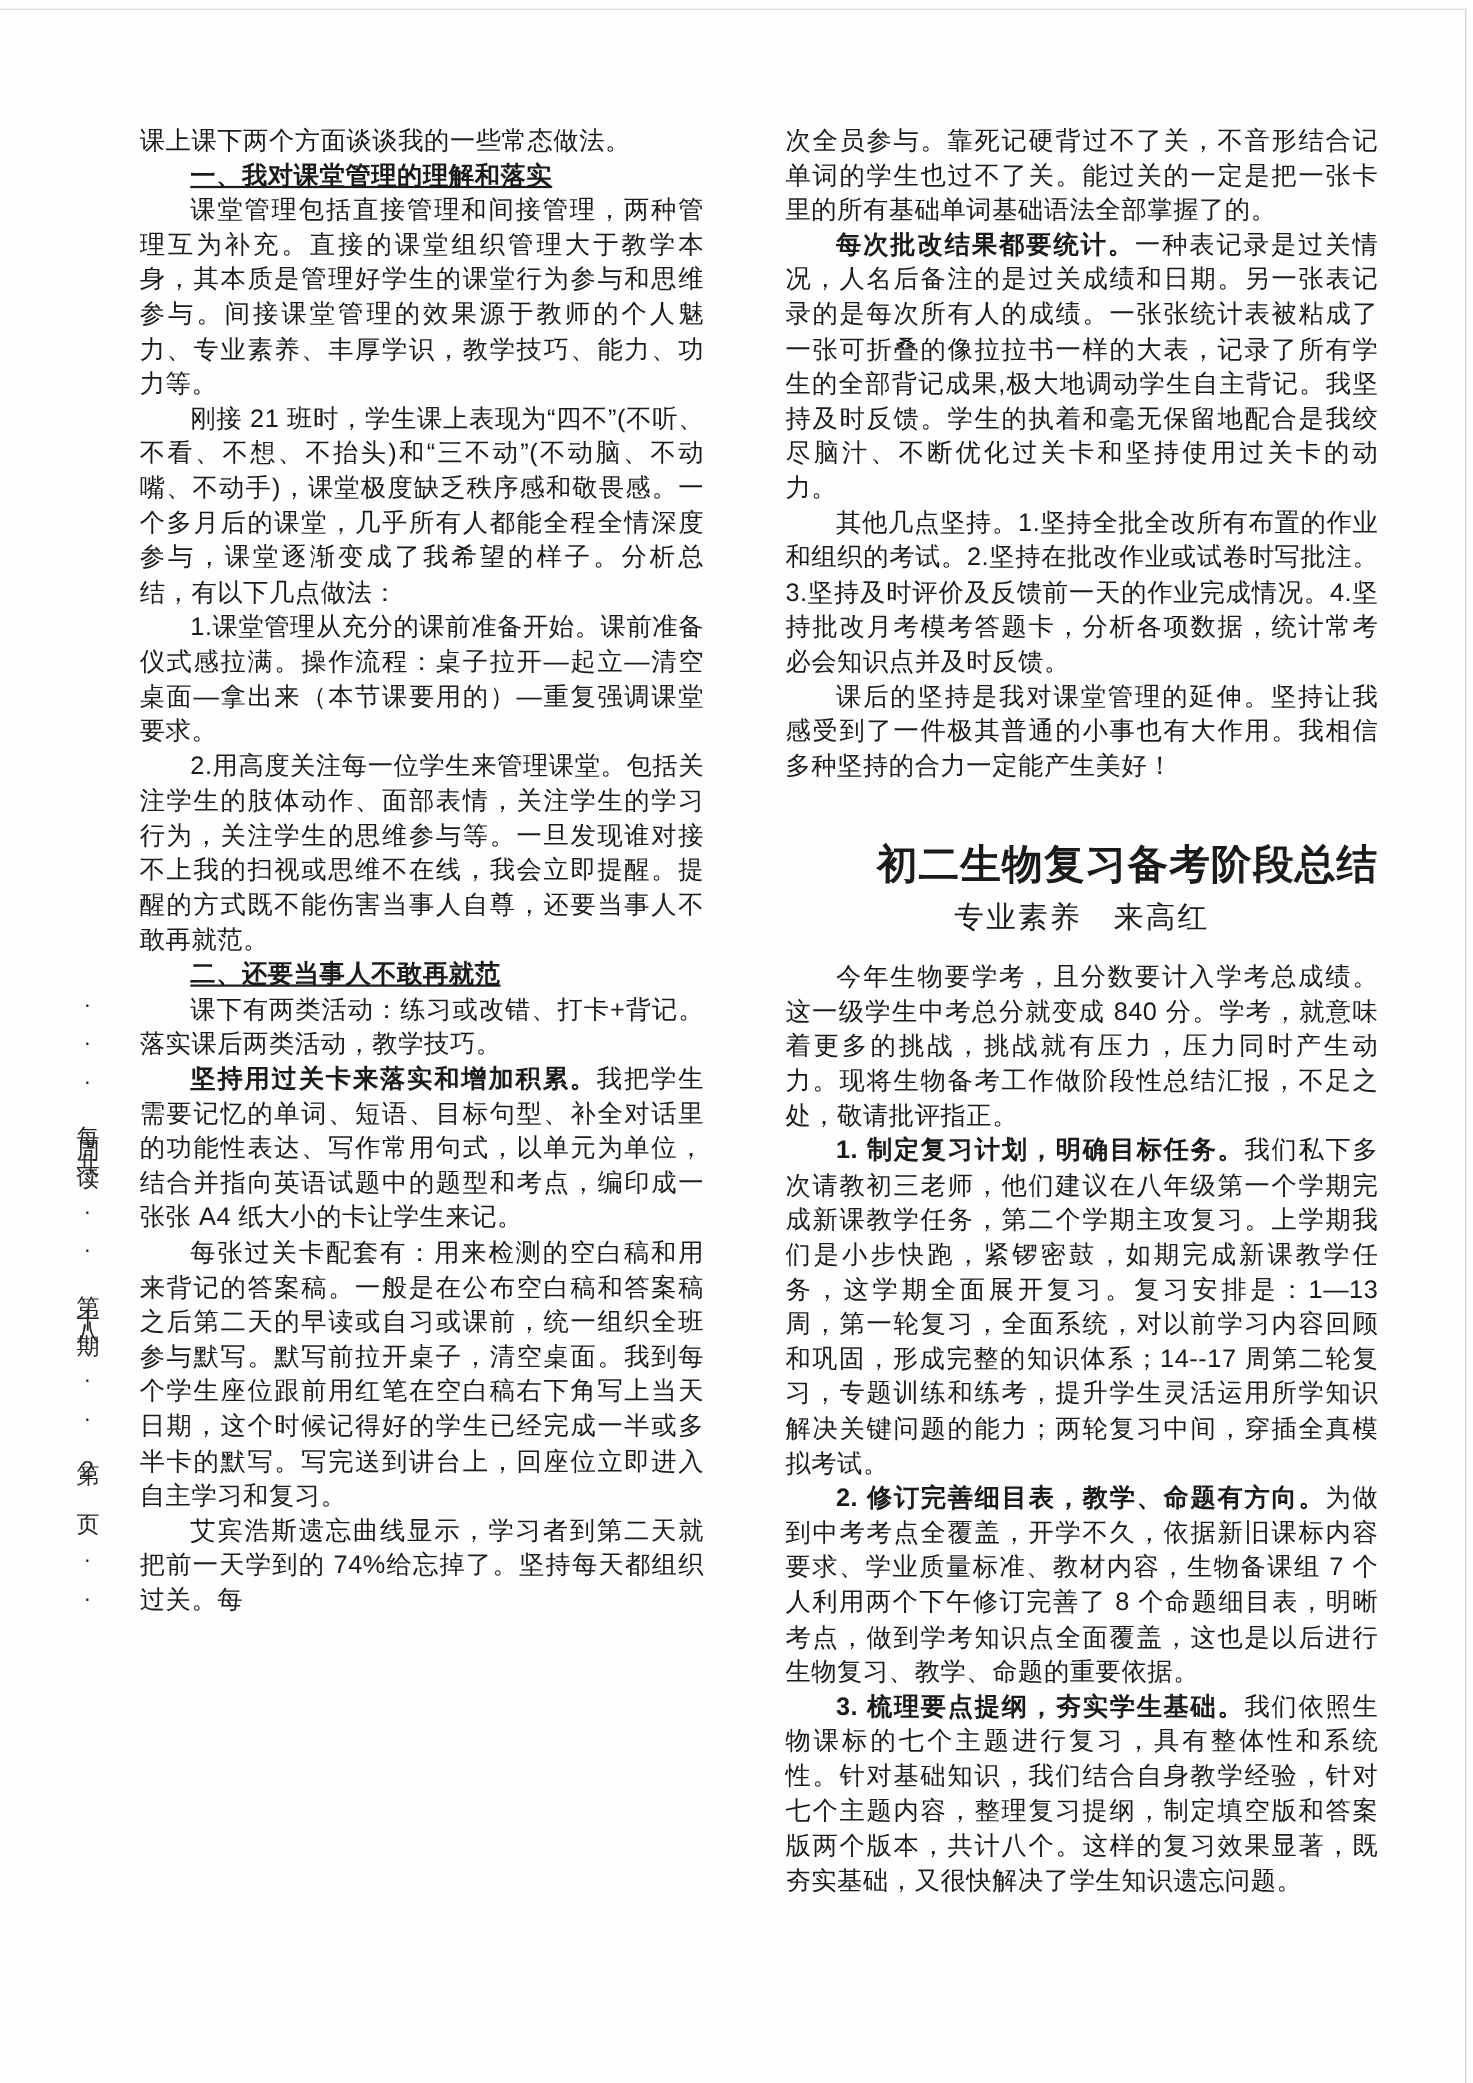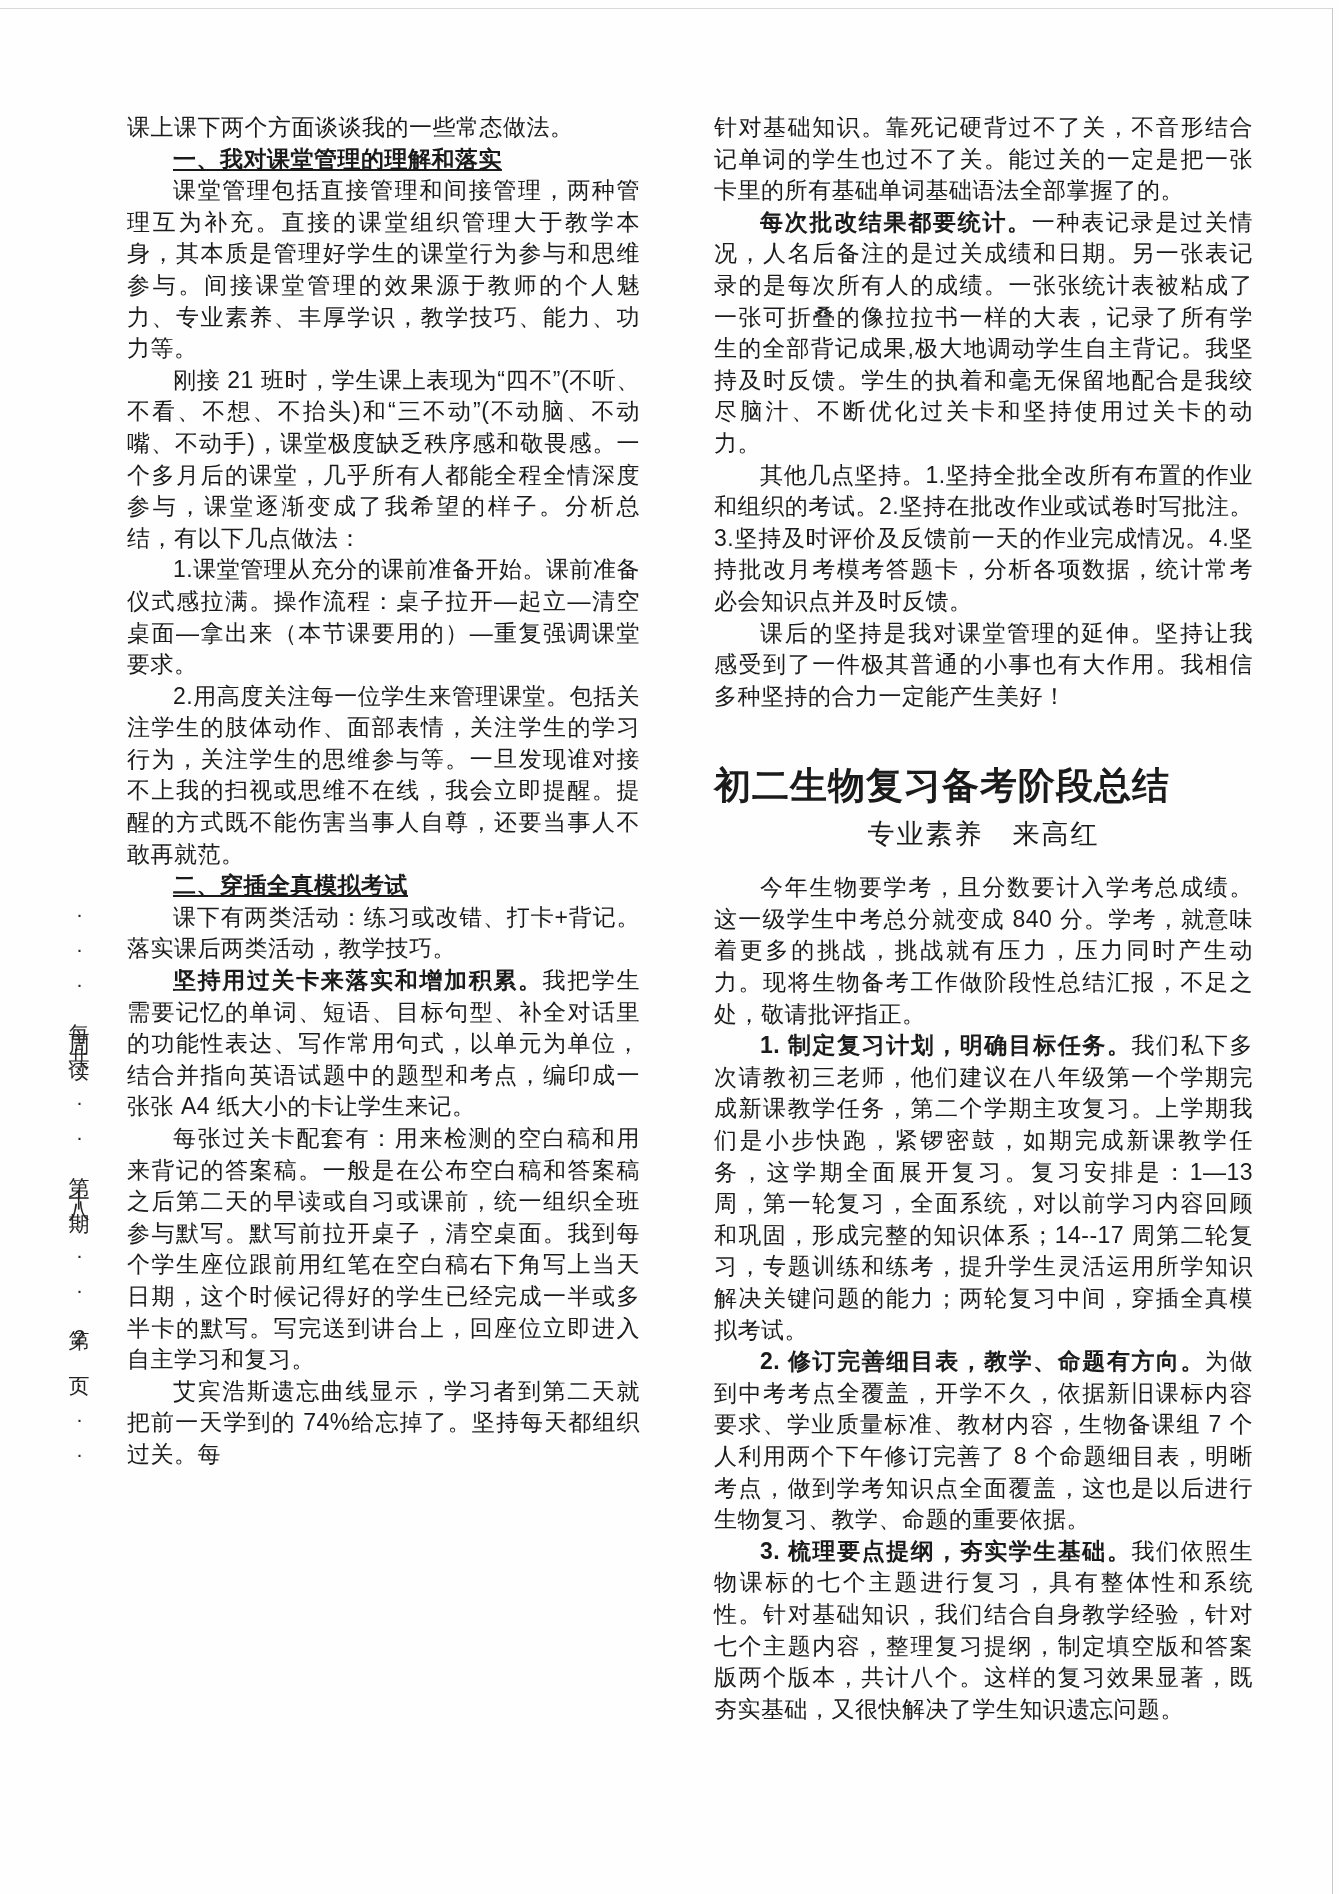--- a/index.html
+++ b/index.html
@@ -14,21 +14,21 @@
     text-align:justify;text-justify:inter-character;
     letter-spacing:0.5px;
   }
   #left-col{left:127px;width:513px;}
   #right-col{left:714px;width:539px;}
   .para{margin:0;text-indent:2em;}
   .para.noindent{text-indent:0;}
   .para.heading{font-weight:bold;text-decoration:underline;}
   .lead{font-weight:bold;margin-top:48px;}
   .a2-title{
-    font-size:37px;font-weight:bold;text-align:left;text-indent:0;
+    font-size:37px;font-weight:bold;text-align:right;text-indent:0;
     margin:52px 0 10px 0;letter-spacing:1px;line-height:44px;
   }
   .a2-byline{
     font-size:27px;text-align:center;text-indent:0;
     margin:0 0 22px 0;letter-spacing:2px;line-height:32px;
   }
   .sidebar{
     position:absolute;left:64px;top:902px;
     writing-mode:vertical-rl;text-orientation:upright;
     font-size:21px;letter-spacing:12px;color:#242424;line-height:30px;
@@ -45,30 +45,30 @@
 
 <div class="sidebar">···每周共读···第十八期···第2页···</div>
 
 <div class="col" id="left-col">
     <p class="para noindent"><span>课上课下两个方面谈谈我的一些常态做法。</span></p>
     <p class="para heading"><span>一、我对课堂管理的理解和落实</span></p>
     <p class="para body"><span>课堂管理包括直接管理和间接管理，两种管理互为补充。直接的课堂组织管理大于教学本身，其本质是管理好学生的课堂行为参与和思维参与。间接课堂管理的效果源于教师的个人魅力、专业素养、丰厚学识，教学技巧、能力、功力等。</span></p>
     <p class="para body"><span>刚接 21 班时，学生课上表现为“四不”(不听、不看、不想、不抬头)和“三不动”(不动脑、不动嘴、不动手)，课堂极度缺乏秩序感和敬畏感。一个多月后的课堂，几乎所有人都能全程全情深度参与，课堂逐渐变成了我希望的样子。分析总结，有以下几点做法：</span></p>
     <p class="para body"><span>1.课堂管理从充分的课前准备开始。课前准备仪式感拉满。操作流程：桌子拉开—起立—清空桌面—拿出来（本节课要用的）—重复强调课堂要求。</span></p>
     <p class="para body"><span>2.用高度关注每一位学生来管理课堂。包括关注学生的肢体动作、面部表情，关注学生的学习行为，关注学生的思维参与等。一旦发现谁对接不上我的扫视或思维不在线，我会立即提醒。提醒的方式既不能伤害当事人自尊，还要当事人不敢再就范。</span></p>
-    <p class="para heading"><span>二、穿插全真模拟考试</span></p>
+    <p class="para heading"><span>二、还要当事人不敢再就范</span></p>
     <p class="para body"><span>课下有两类活动：练习或改错、打卡+背记。落实课后两类活动，教学技巧。</span></p>
     <p class="para body"><b class="lead">坚持用过关卡来落实和增加积累。</b><span>我把学生需要记忆的单词、短语、目标句型、补全对话里的功能性表达、写作常用句式，以单元为单位，结合并指向英语试题中的题型和考点，编印成一张张 A4 纸大小的卡让学生来记。</span></p>
     <p class="para body"><span>每张过关卡配套有：用来检测的空白稿和用来背记的答案稿。一般是在公布空白稿和答案稿之后第二天的早读或自习或课前，统一组织全班参与默写。默写前拉开桌子，清空桌面。我到每个学生座位跟前用红笔在空白稿右下角写上当天日期，这个时候记得好的学生已经完成一半或多半卡的默写。写完送到讲台上，回座位立即进入自主学习和复习。</span></p>
     <p class="para body"><span>艾宾浩斯遗忘曲线显示，学习者到第二天就把前一天学到的 74%给忘掉了。坚持每天都组织过关。每</span></p>
   </div>
 
 <div class="col" id="right-col">
   <div>
-      <p class="para noindent"><span>针对基础知识。靠死记硬背过不了关，不音形结合记单词的学生也过不了关。能过关的一定是把一张卡里的所有基础单词基础语法全部掌握了的。</span></p>
+      <p class="para noindent"><span>次全员参与。靠死记硬背过不了关，不音形结合记单词的学生也过不了关。能过关的一定是把一张卡里的所有基础单词基础语法全部掌握了的。</span></p>
       <p class="para body"><b class="lead">每次批改结果都要统计。</b><span>一种表记录是过关情况，人名后备注的是过关成绩和日期。另一张表记录的是每次所有人的成绩。一张张统计表被粘成了一张可折叠的像拉拉书一样的大表，记录了所有学生的全部背记成果,极大地调动学生自主背记。我坚持及时反馈。学生的执着和毫无保留地配合是我绞尽脑汁、不断优化过关卡和坚持使用过关卡的动力。</span></p>
       <p class="para body"><span>其他几点坚持。1.坚持全批全改所有布置的作业和组织的考试。2.坚持在批改作业或试卷时写批注。3.坚持及时评价及反馈前一天的作业完成情况。4.坚持批改月考模考答题卡，分析各项数据，统计常考必会知识点并及时反馈。</span></p>
       <p class="para body"><span>课后的坚持是我对课堂管理的延伸。坚持让我感受到了一件极其普通的小事也有大作用。我相信多种坚持的合力一定能产生美好！</span></p>
     </div>
   <h2 class="a2-title">初二生物复习备考阶段总结</h2>
   <div class="a2-byline">专业素养　来高红</div>
   <div>
       <p class="para body"><span>今年生物要学考，且分数要计入学考总成绩。这一级学生中考总分就变成 840 分。学考，就意味着更多的挑战，挑战就有压力，压力同时产生动力。现将生物备考工作做阶段性总结汇报，不足之处，敬请批评指正。</span></p>
       <p class="para body"><b class="lead">1. 制定复习计划，明确目标任务。</b><span>我们私下多次请教初三老师，他们建议在八年级第一个学期完成新课教学任务，第二个学期主攻复习。上学期我们是小步快跑，紧锣密鼓，如期完成新课教学任务，这学期全面展开复习。复习安排是：1—13 周，第一轮复习，全面系统，对以前学习内容回顾和巩固，形成完整的知识体系；14--17 周第二轮复习，专题训练和练考，提升学生灵活运用所学知识解决关键问题的能力；两轮复习中间，穿插全真模拟考试。</span></p>
       <p class="para body"><b class="lead">2. 修订完善细目表，教学、命题有方向。</b><span>为做到中考考点全覆盖，开学不久，依据新旧课标内容要求、学业质量标准、教材内容，生物备课组 7 个人利用两个下午修订完善了 8 个命题细目表，明晰考点，做到学考知识点全面覆盖，这也是以后进行生物复习、教学、命题的重要依据。</span></p>

